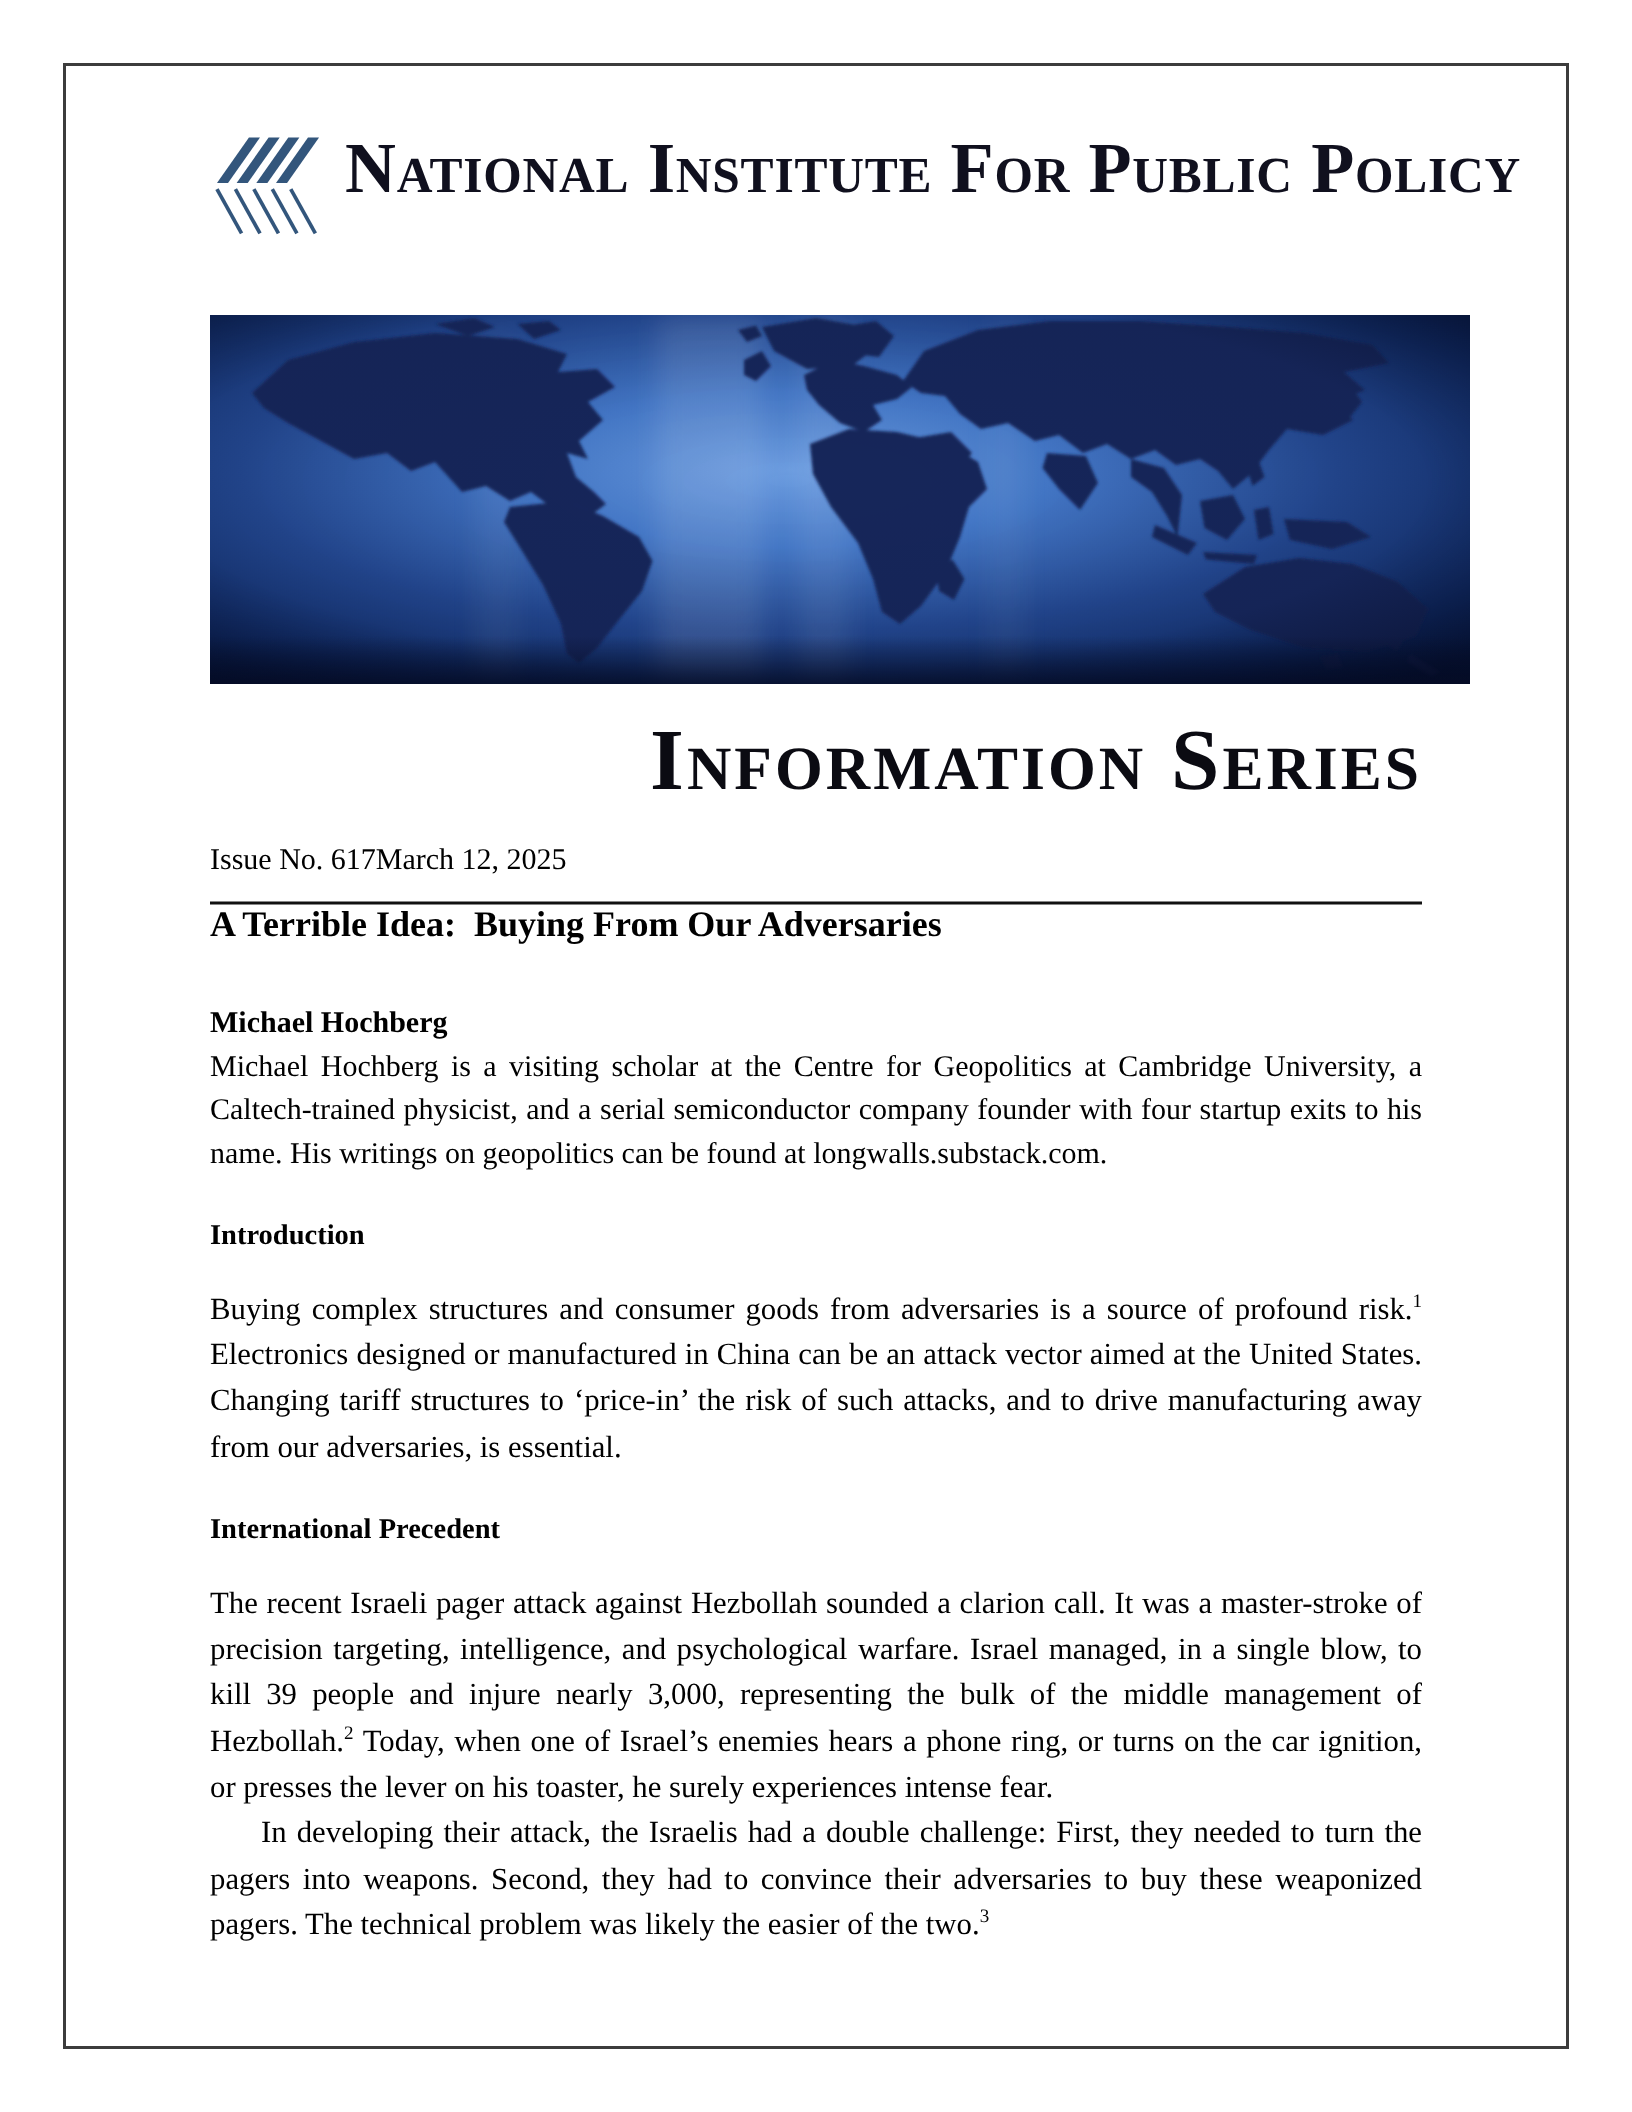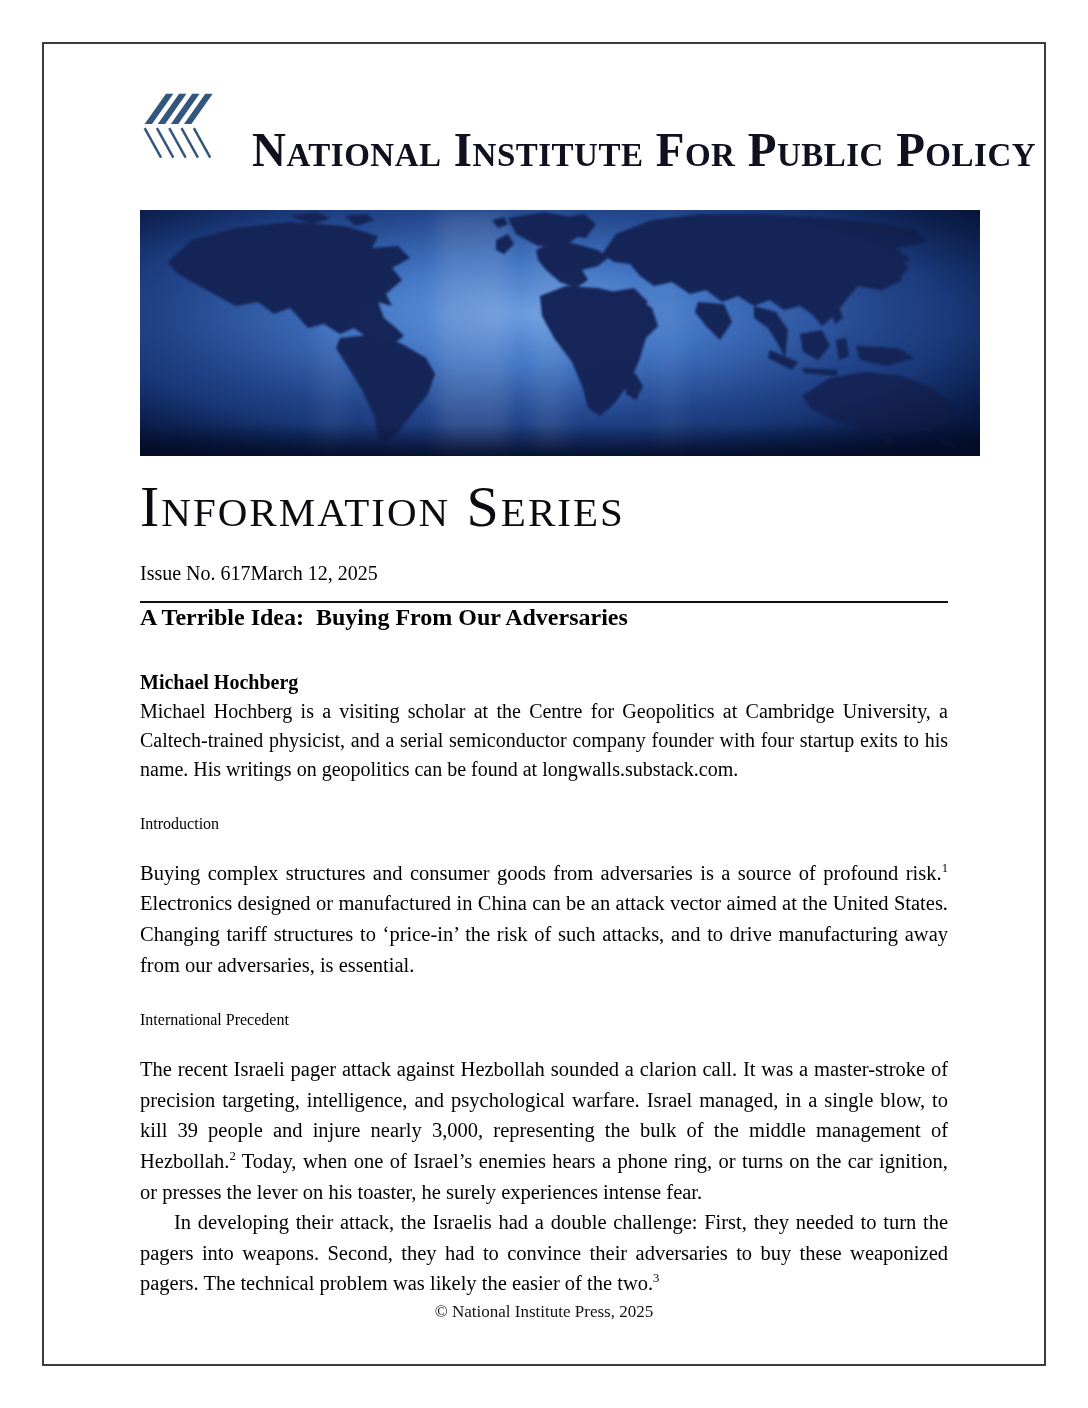--- a/index.html
+++ b/index.html
@@ -7,51 +7,51 @@
     width:1088px;height:1408px;background:#ffffff;
     font-family:"Liberation Serif","DejaVu Serif",serif;
     color:#000;position:relative;overflow:hidden;
   }
   .sheet{
     position:absolute;left:42px;top:42px;width:1004px;height:1324px;
     box-sizing:border-box;border:2px solid #3c3c3c;background:#fff;
   }
   .content{padding:0 96px;}
   
-  .org-header{display:flex;align-items:flex-end;gap:24px;margin-top:46px;height:84px;}
+  .org-header{display:flex;align-items:flex-start;gap:2px;margin-top:46px;height:84px;}
   .org-logo{width:88px;height:82px;flex:0 0 auto;}
   .org-name{
     font-size:47px;font-weight:700;font-variant:small-caps;
     letter-spacing:0.5px;color:#10101e;white-space:nowrap;line-height:1;
     transform:scaleY(1.02);
   }
   
   .map-wrap{width:840px;height:246px;margin:36px auto 0;display:block;}
   .map-wrap svg{display:block;width:840px;height:246px;}
   
   .series-title{
-    text-align:left;margin-top:19px;
+    text-align:right;margin-top:19px;
     font-size:58px;font-variant:small-caps;letter-spacing:2px;
-    color:#0b0b12;line-height:1.12;font-weight:400;
+    color:#0b0b12;line-height:1.12;font-weight:700;
   }
   .issue-row{
     display:flex;justify-content:flex-start;align-items:baseline;
     margin-top:22px;font-size:20px;
   }
   .rule{border:0;border-top:2px solid #111;margin:16px 0 0 0;}
   
   .article-title{
     font-size:24px;font-weight:700;white-space:pre-wrap;line-height:1.2;
   }
   .author-name{margin-top:36px;font-size:20px;font-weight:700;line-height:29px;}
   .author-bio{
     font-size:20px;line-height:29px;text-align:justify;
   }
   .sections h2{
-    margin:26px 0 0 0;font-size:16px;font-weight:400;line-height:28px;
+    margin:26px 0 0 0;font-size:19px;font-weight:700;line-height:28px;
   }
   .sections p{
     margin:20px 0 0 0;font-size:20.5px;line-height:30.6px;text-align:justify;
   }
   .sections p.follow{margin:0;text-indent:34px;}
   .sections sup{font-size:0.62em;vertical-align:super;line-height:0;}
   
   .page-footer{
     position:absolute;left:0;right:0;bottom:42px;text-align:center;font-size:17px;color:#111;
   }
@@ -180,14 +180,13 @@
     <div class="sections">
         <h2>Introduction</h2>
         <p><span>Buying complex structures and consumer goods from adversaries is a source of profound risk.</span><sup>1</sup><span> Electronics designed or manufactured in China can be an attack vector aimed at the United States.  Changing tariff structures to ‘price-in’ the risk of such attacks, and to drive manufacturing away from our adversaries, is essential.</span></p>
         <h2>International Precedent</h2>
         <p><span>The recent Israeli pager attack against Hezbollah sounded a clarion call.  It was a master-stroke of precision targeting, intelligence, and psychological warfare.  Israel managed, in a single blow, to kill 39 people and injure nearly 3,000, representing the bulk of the middle management of Hezbollah.</span><sup>2</sup><span>  Today, when one of Israel’s enemies hears a phone ring, or turns on the car ignition, or presses the lever on his toaster, he surely experiences intense fear.</span></p>
         <p class="follow"><span>In developing their attack, the Israelis had a double challenge:  First, they needed to turn the pagers into weapons.  Second, they had to convince their adversaries to buy these weaponized pagers.  The technical problem was likely the easier of the two.</span><sup>3</sup></p>
       </div>
 
   </div>
 
-  <div class="page-footer">© National Institute Press, 2025</div>
 </div>
 
 </body></html>

